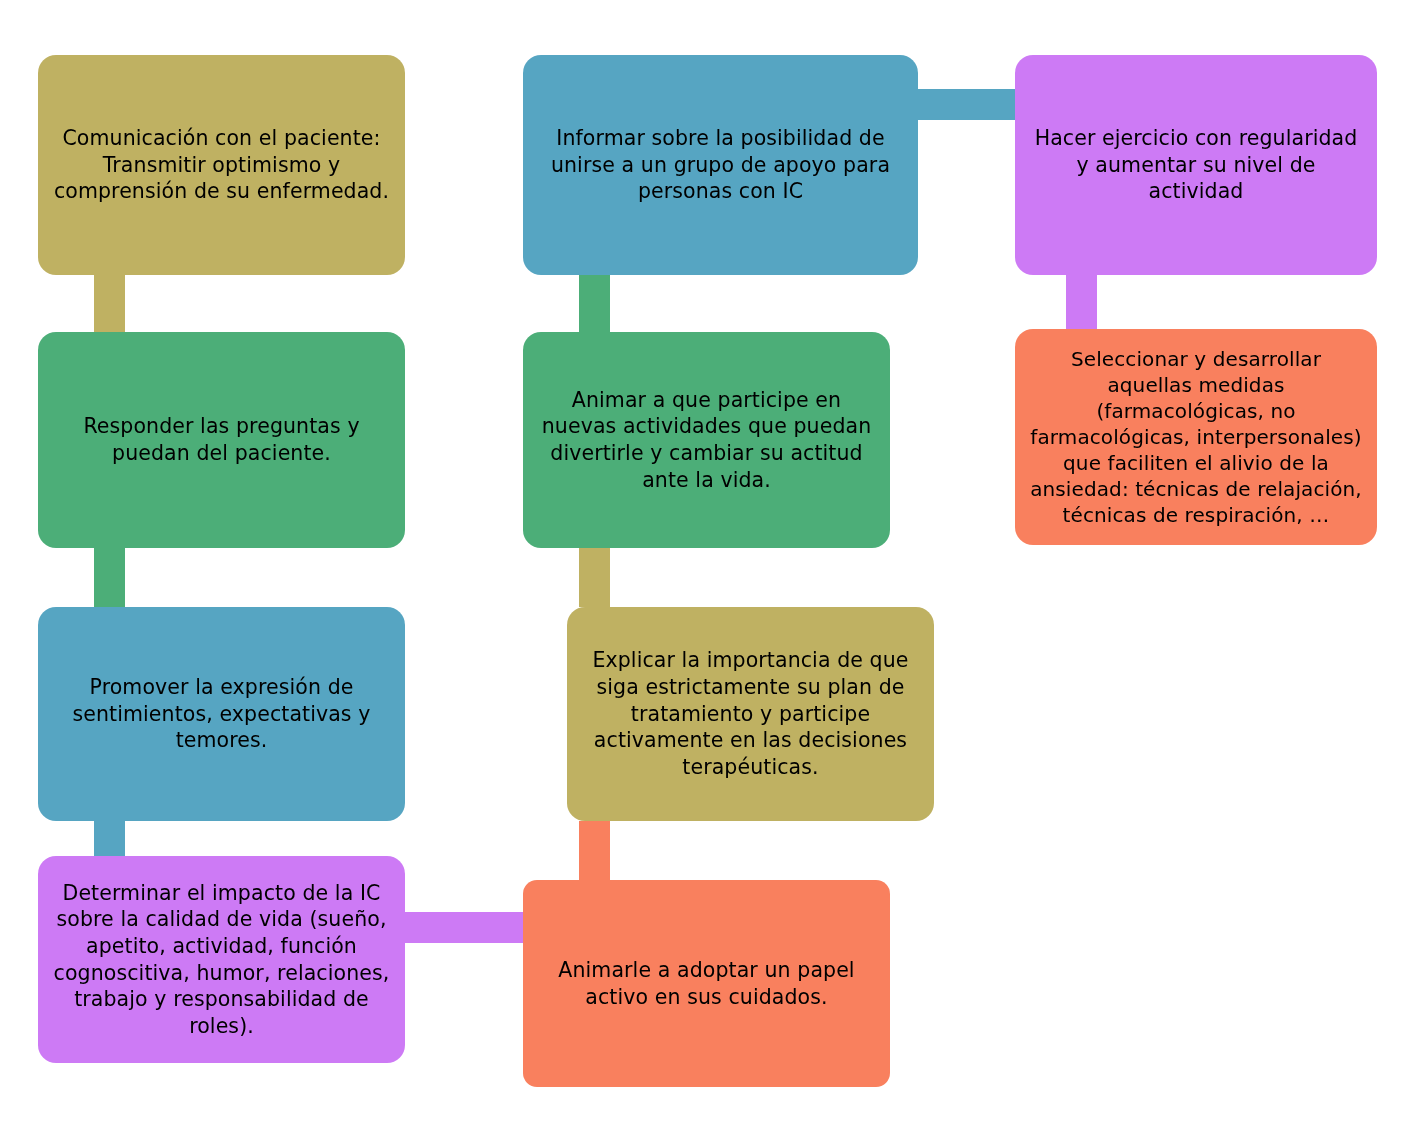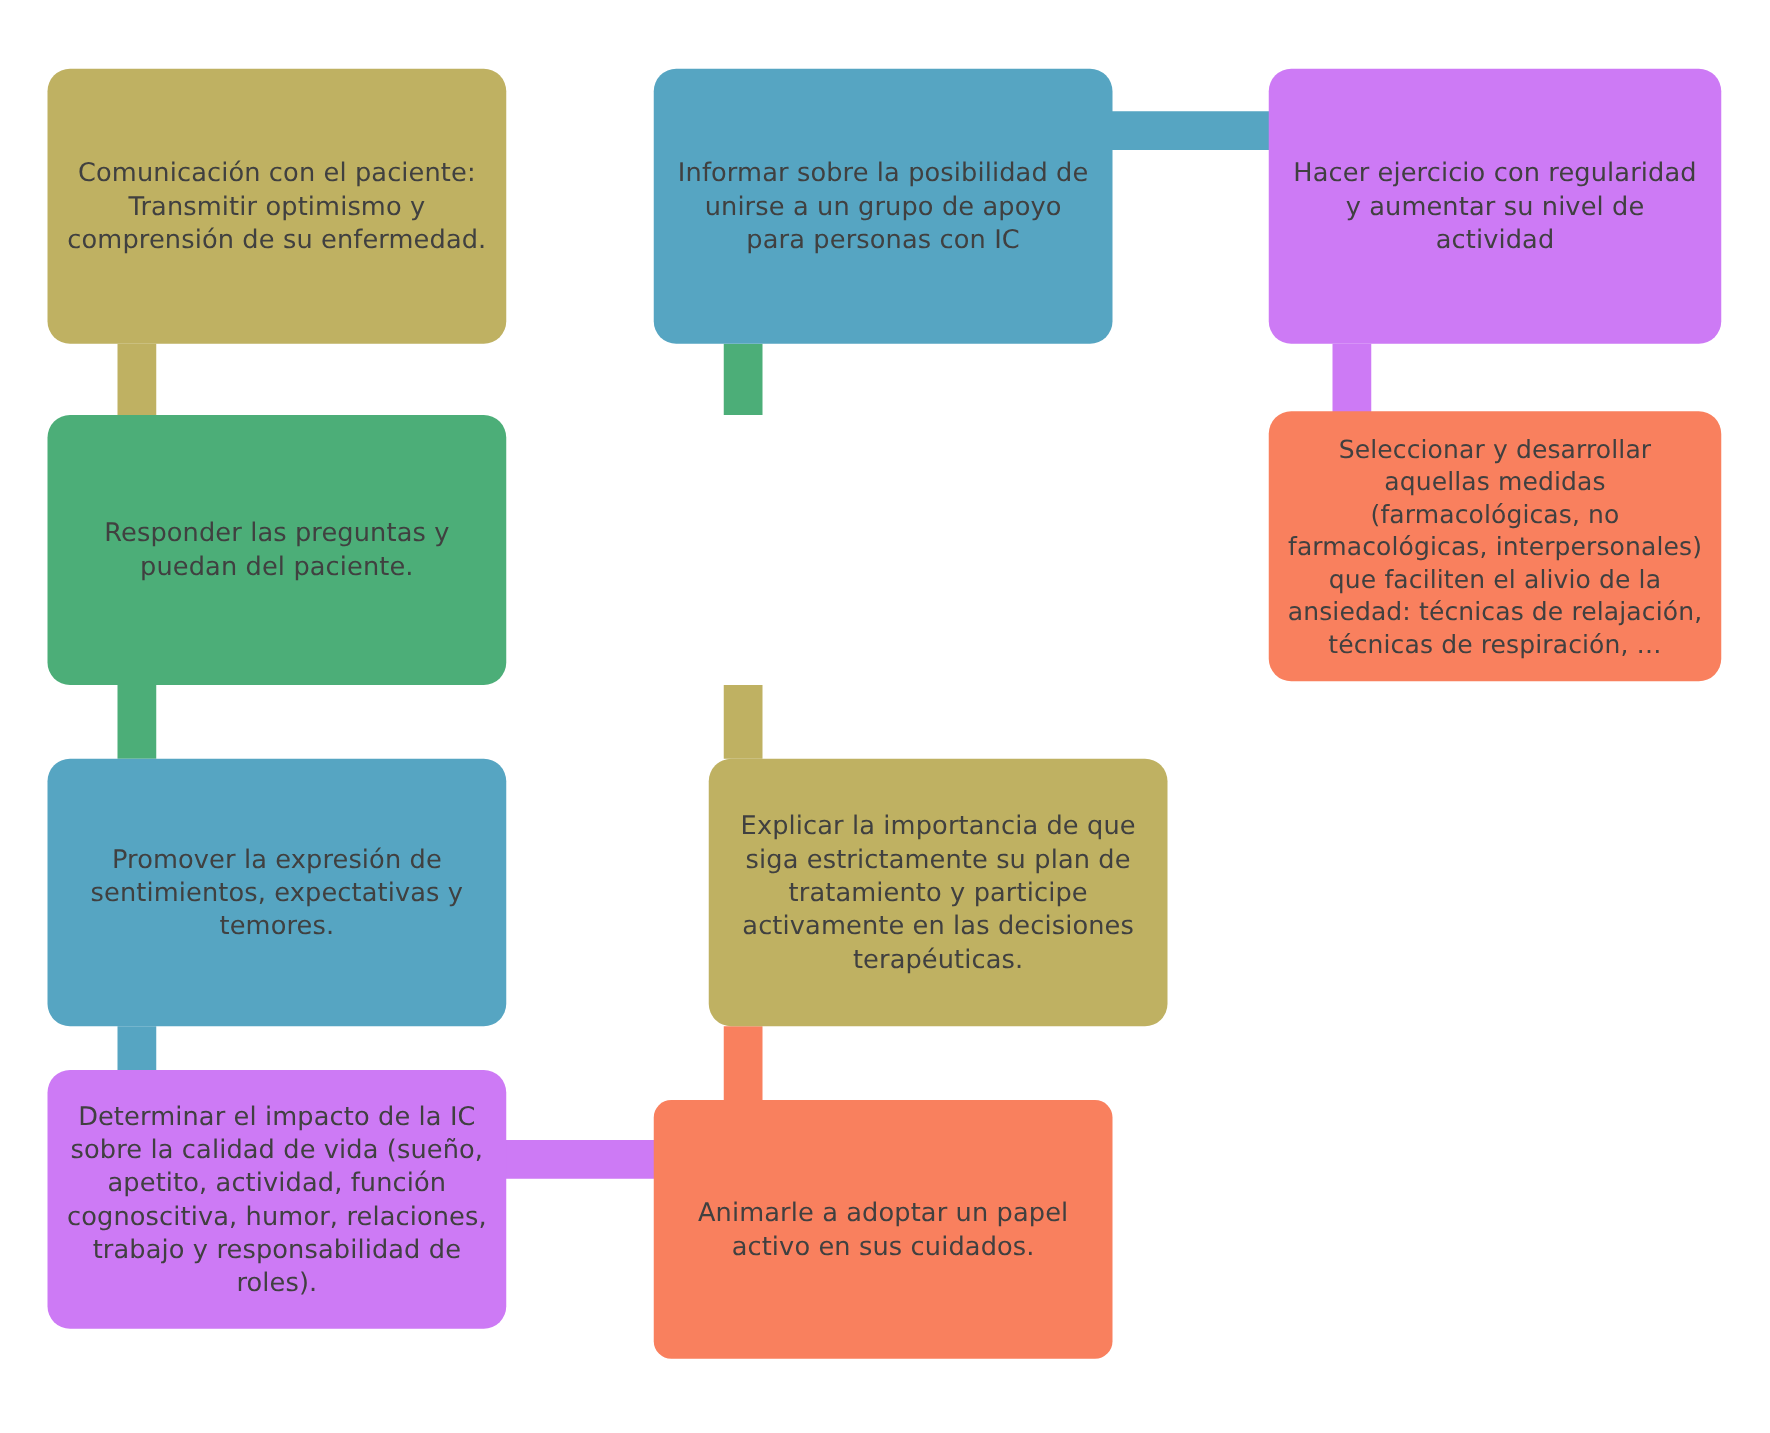--- a/index.html
+++ b/index.html
@@ -21,21 +21,21 @@
     position: absolute;
     border-radius: 18px;
     box-sizing: border-box;
     display: flex;
     align-items: center;
     justify-content: center;
     padding: 6px 14px;
     z-index: 2;
   }
   .node-label {
-    color: #404040;
+    color: #000000;
     text-align: center;
     font-size: 20.5px;
     line-height: 1.30;
     letter-spacing: 0.1px;
     white-space: pre-line;
     font-family: "DejaVu Sans", sans-serif;
   }
   .connector {
     position: absolute;
     z-index: 1;
@@ -61,22 +61,25 @@
   </div>
   <div class="node" style="left: 38px; top: 332px; width: 367px; height: 216px; background: rgb(76, 174, 120);">
     <span class="node-label">Responder las preguntas y puedan del paciente.</span>
   </div>
   <div class="node" style="left: 38px; top: 607px; width: 367px; height: 214px; background: rgb(86, 165, 194);">
     <span class="node-label">Promover la expresión de sentimientos, expectativas y temores.</span>
   </div>
   <div class="node" style="left: 38px; top: 856px; width: 367px; height: 207px; background: rgb(205, 122, 245);">
     <span class="node-label">Determinar el impacto de la IC sobre la calidad de vida (sueño, apetito, actividad, función cognoscitiva, humor, relaciones, trabajo y responsabilidad de roles).</span>
   </div>
-  <div class="node" style="left: 523px; top: 55px; width: 367px; height: 220px; background: rgb(86, 165, 194);">
+  <div class="node" style="left: 523px; top: 55px; width: 395px; height: 220px; background: rgb(86, 165, 194);">
     <span class="node-label">Informar sobre la posibilidad de unirse a un grupo de apoyo para personas con IC</span>
+  </div>
+  <div class="node" style="left: 523px; top: 332px; width: 367px; height: 216px; background: rgb(76, 174, 120);">
+    <span class="node-label">Animar a que participe en nuevas actividades que puedan divertirle y cambiar su actitud ante la vida.</span>
   </div>
   <div class="node" style="left: 523px; top: 607px; width: 367px; height: 214px; background: rgb(191, 177, 98); margin-left: 44px;">
     <span class="node-label">Explicar la importancia de que siga estrictamente su plan de tratamiento y participe activamente en las decisiones terapéuticas.</span>
   </div>
   <div class="node" style="left: 523px; top: 880px; width: 367px; height: 207px; background: rgb(249, 128, 94); border-radius: 14px;">
     <span class="node-label">Animarle a adoptar un papel activo en sus cuidados.</span>
   </div>
   <div class="node" style="left: 1015px; top: 55px; width: 362px; height: 220px; background: rgb(205, 122, 245);">
     <span class="node-label">Hacer ejercicio con regularidad y aumentar su nivel de actividad</span>
   </div>

